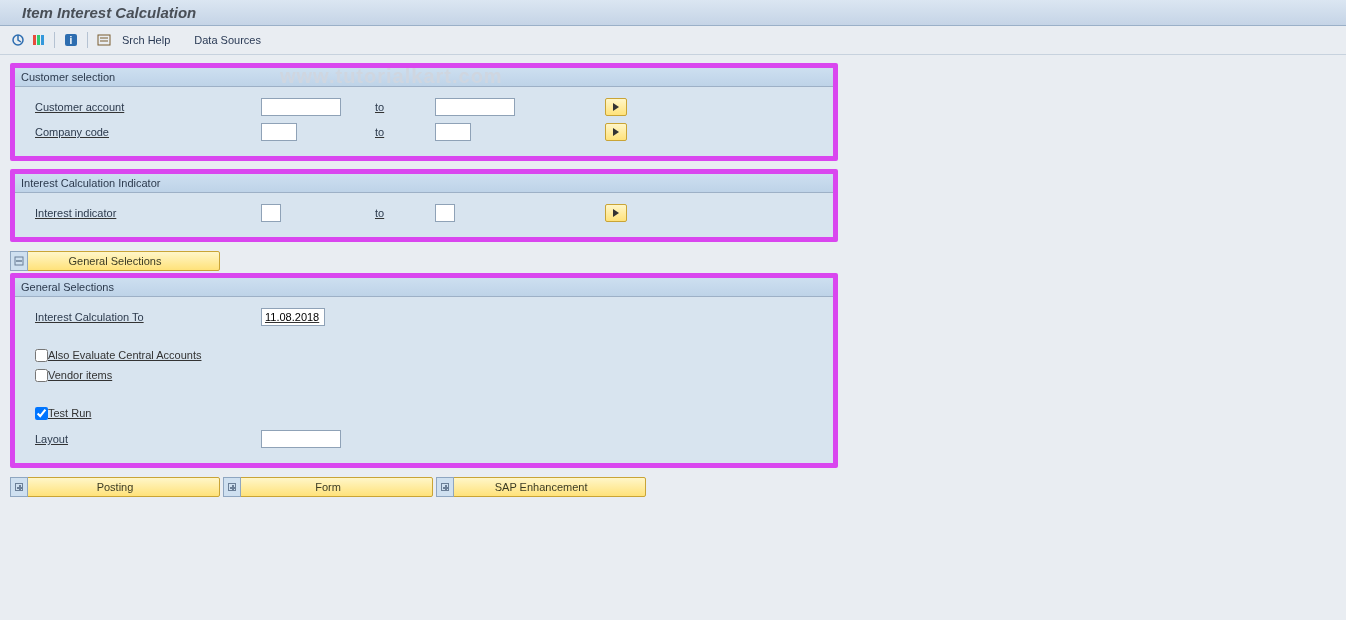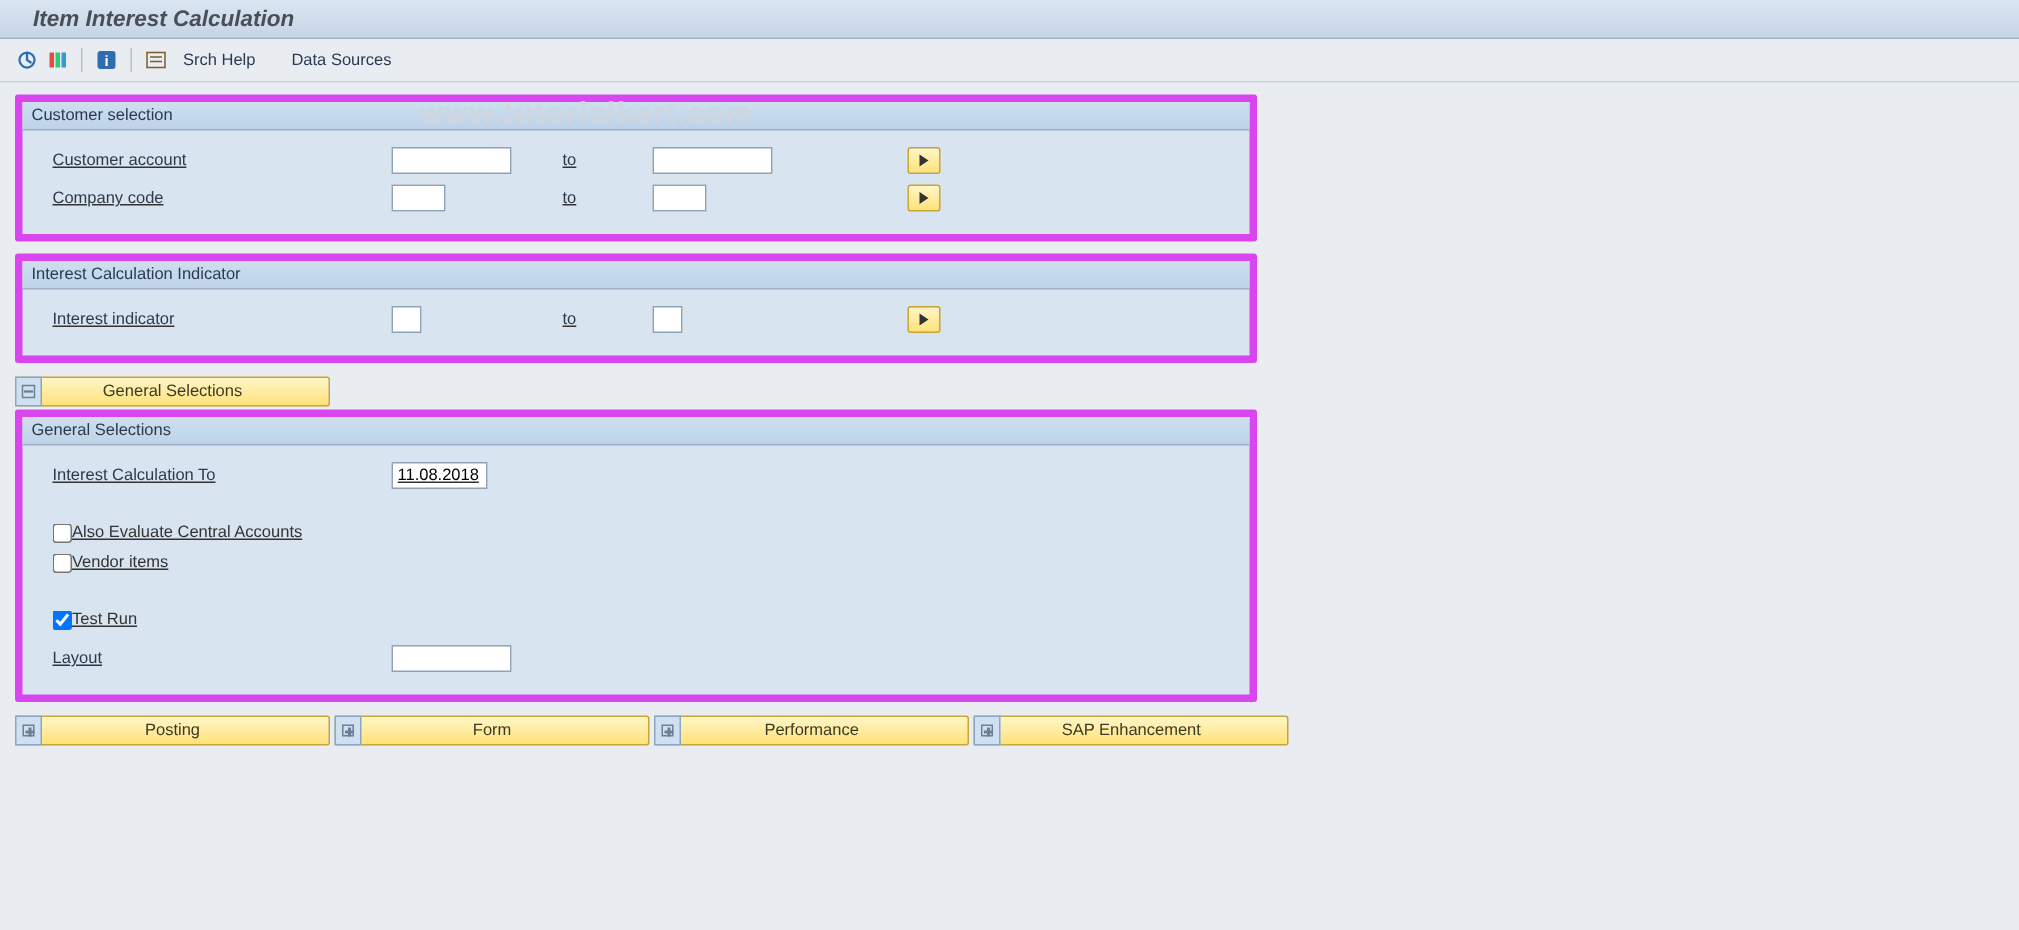--- a/index.html
+++ b/index.html
@@ -295,23 +295,17 @@
     <div class="expand-btn">
       <span class="expand-icon-box">
           <span class="plus-box"></span>
         </span>
       <span>Form</span>
     </div>
     <div class="expand-btn">
       <span class="expand-icon-box">
           <span class="plus-box"></span>
         </span>
-      <span>Performance</span>
-    </div>
-    <div class="expand-btn">
-      <span class="expand-icon-box">
-          <span class="plus-box"></span>
-        </span>
       <span>SAP Enhancement</span>
     </div>
   </div>
 
 </div>
 
 </body></html>

